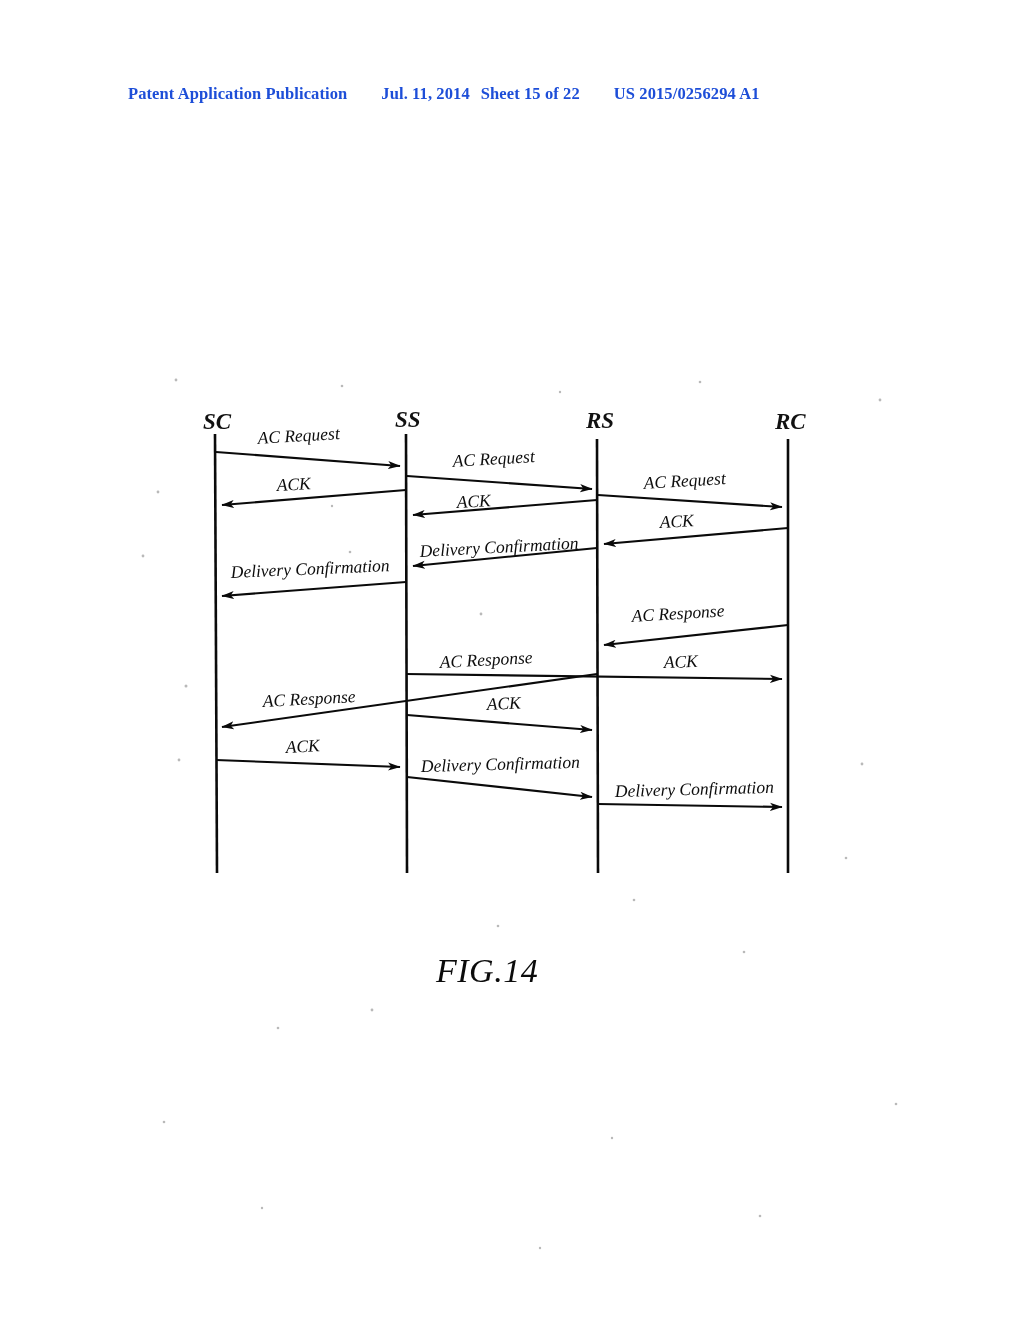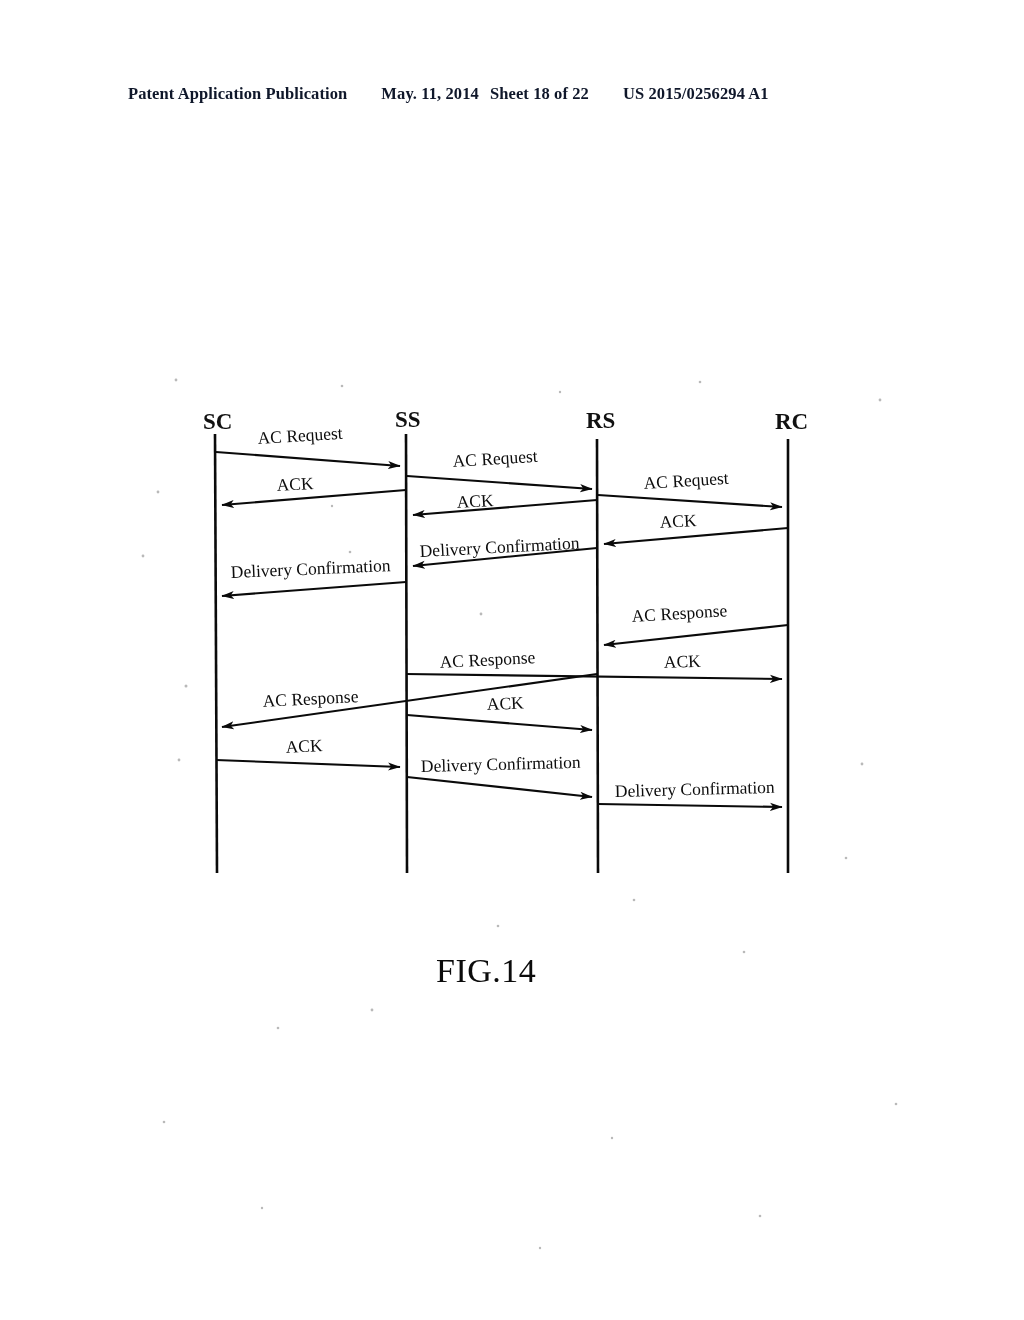--- a/index.html
+++ b/index.html
@@ -7,21 +7,21 @@
     padding: 0;
     background: #ffffff;
   }
   #page {
     position: relative;
     width: 1024px;
     height: 1320px;
     background: #ffffff;
     overflow: hidden;
     font-family: "Liberation Serif", serif;
-    color: #0f172a;
+    color: #1d4ed8;
   }
 
   
   #pat-header {
     position: absolute;
     left: 0;
     top: 84px;
     width: 1024px;
     height: 26px;
     display: flex;
@@ -39,20 +39,21 @@
   #pat-header .hgap-b { display: inline-block; width: 11px; }
   #pat-header .hgap-c { display: inline-block; width: 34px; }
 
   
   #diagram {
     position: absolute;
     left: 0;
     top: 0;
     width: 1024px;
     height: 1320px;
+    font-style: italic;
   }
   #diagram svg { display: block; }
 
   .lifeline-label {
     font-family: "Liberation Serif", serif;
     font-weight: bold;
     font-size: 23px;
     fill: #111111;
   }
   .msg-label {
@@ -79,23 +80,23 @@
   .speck { fill: #b9b9b9; }
 </style>
 </head>
 <body>
 
 <div id="page">
 
   <div id="pat-header">
     <span>Patent Application Publication</span>
     <span class="hgap-a"></span>
-    <span>May. 11, 2014</span>
+    <span>Jul. 11, 2014</span>
     <span class="hgap-b"></span>
-    <span>Sheet 18 of 22</span>
+    <span>Sheet 15 of 22</span>
     <span class="hgap-c"></span>
     <span>US 2015/0256294 A1</span>
   </div>
 
   <div id="diagram">
     <svg width="1024" height="1320" viewBox="0 0 1024 1320" xmlns="http://www.w3.org/2000/svg">
       <defs>
         <marker id="ah-r" markerWidth="13" markerHeight="9" refX="12" refY="4.5" orient="auto" markerUnits="userSpaceOnUse">
           <path d="M0,0.4 L12.6,4.5 L0,8.6 L3.2,4.5 Z" fill="#0a0a0a"></path>
         </marker>

